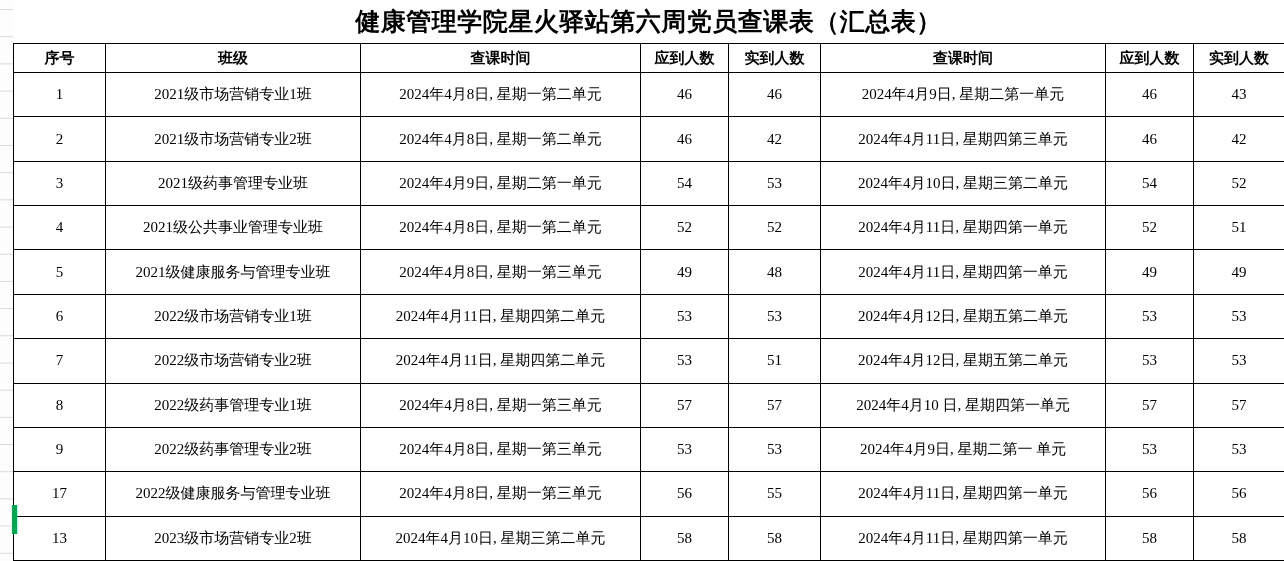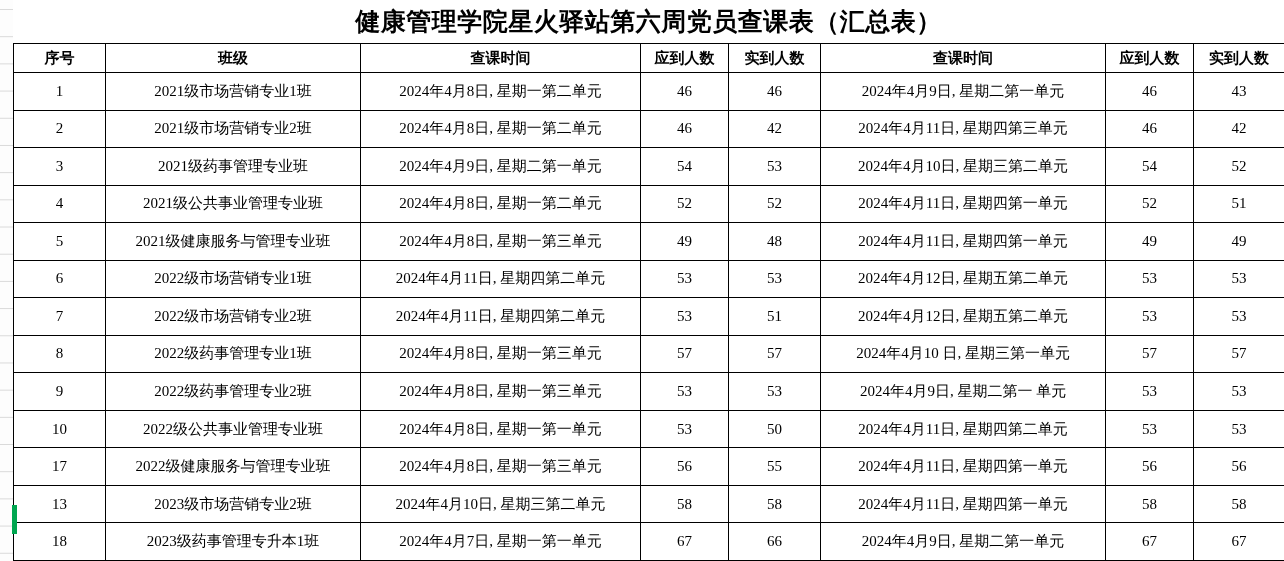--- a/index.html
+++ b/index.html
@@ -164,41 +164,31 @@
         <td>2024年4月12日, 星期五第二单元</td>
         <td>53</td>
         <td>53</td>
       </tr>
       <tr>
         <td>8</td>
         <td>2022级药事管理专业1班</td>
         <td>2024年4月8日, 星期一第三单元</td>
         <td>57</td>
         <td>57</td>
-        <td>2024年4月10 日, 星期三第一单元</td>
+        <td>2024年4月10 日, 星期四第一单元</td>
         <td>57</td>
         <td>57</td>
       </tr>
       <tr>
         <td>9</td>
         <td>2022级药事管理专业2班</td>
         <td>2024年4月8日, 星期一第三单元</td>
         <td>53</td>
         <td>53</td>
         <td>2024年4月9日, 星期二第一 单元</td>
-        <td>53</td>
-        <td>53</td>
-      </tr>
-      <tr>
-        <td>10</td>
-        <td>2022级公共事业管理专业班</td>
-        <td>2024年4月8日, 星期一第一单元</td>
-        <td>53</td>
-        <td>50</td>
-        <td>2024年4月11日, 星期四第二单元</td>
         <td>53</td>
         <td>53</td>
       </tr>
       <tr>
         <td>17</td>
         <td>2022级健康服务与管理专业班</td>
         <td>2024年4月8日, 星期一第三单元</td>
         <td>56</td>
         <td>55</td>
         <td>2024年4月11日, 星期四第一单元</td>
@@ -208,24 +198,14 @@
       <tr>
         <td>13</td>
         <td>2023级市场营销专业2班</td>
         <td>2024年4月10日, 星期三第二单元</td>
         <td>58</td>
         <td>58</td>
         <td>2024年4月11日, 星期四第一单元</td>
         <td>58</td>
         <td>58</td>
       </tr>
-      <tr>
-        <td>18</td>
-        <td>2023级药事管理专升本1班</td>
-        <td>2024年4月7日, 星期一第一单元</td>
-        <td>67</td>
-        <td>66</td>
-        <td>2024年4月9日, 星期二第一单元</td>
-        <td>67</td>
-        <td>67</td>
-      </tr>
     </tbody>
 </table>
 
 </body></html>

